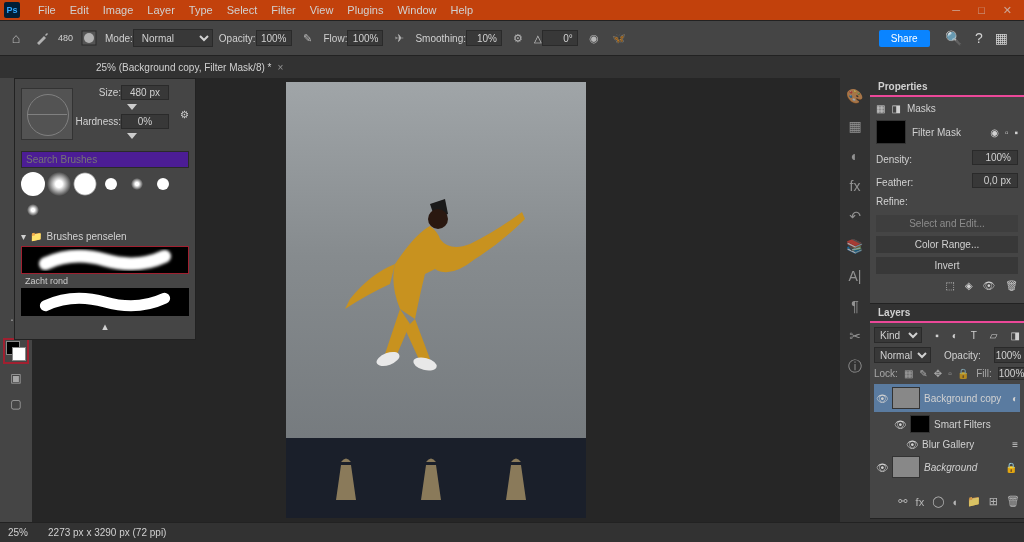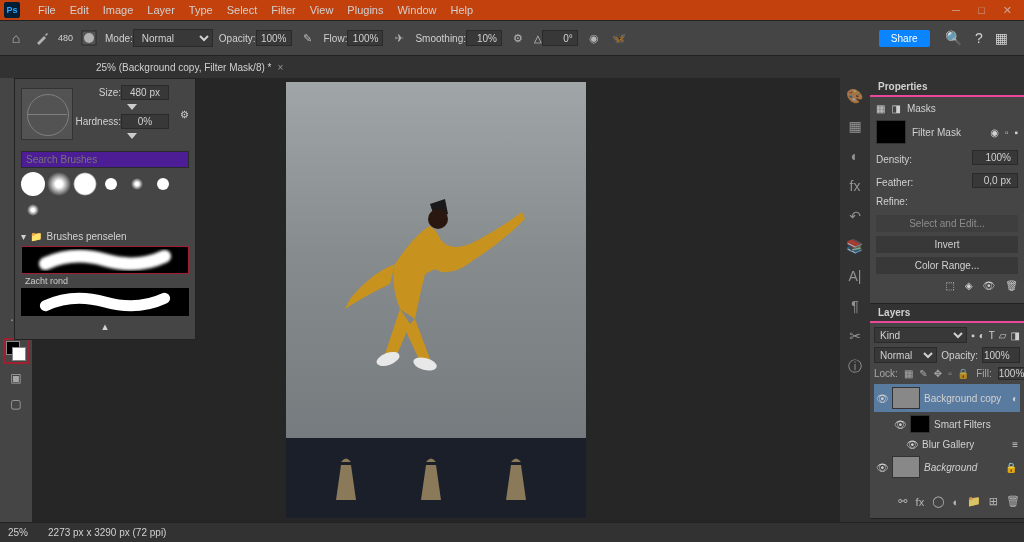--- a/index.html
+++ b/index.html
@@ -58,21 +58,21 @@
 .panel-title{background:#323232;font-size:10px;padding:3px 8px;font-weight:bold;border-bottom:2px solid #ec4899}
 .panel-body{background:#454545;padding:6px;font-size:10px}
 .prop-row{display:flex;align-items:center;gap:6px;margin-bottom:6px}
 .mask-thumb{width:30px;height:24px;background:#000;border:1px solid #333}
 .prop-icons{display:flex;gap:6px;margin-left:auto}
 .prop-field{display:flex;justify-content:space-between;align-items:flex-end;margin-bottom:8px}
 .prop-field .val{background:#383838;padding:1px 6px;border:1px solid #2a2a2a;width:46px;text-align:right}
 .prop-btn{background:#383838;padding:3px;text-align:center;margin-bottom:4px;font-size:10px}
 .prop-btn.disabled{opacity:.5}
 .layers-body{background:#454545;padding:4px;font-size:10px}
-.layers-controls{display:flex;gap:4px;align-items:center;margin-bottom:4px}
+.layers-controls{display:flex;gap:13px;align-items:center;margin-bottom:4px}
 .layers-controls select,.layers-controls input{background:#383838;border:1px solid #2a2a2a;color:#d1d1d1;font-size:10px;padding:1px;height:16px}
 .layers-controls select{flex:1}
 .layer-row{display:flex;align-items:center;gap:4px;padding:3px 2px}
 .layer-row.active{background:#5a7ba0}
 .eye{width:12px;text-align:center}
 .layer-thumb{width:28px;height:22px;background:#888;border:1px solid #333}
 .layer-thumb.black{background:#000}
 .layer-name{font-size:10px;flex:1}
 .layer-name.italic{font-style:italic}
 .statusbar{height:20px;background:#323232;border-top:1px solid #222;display:flex;align-items:center;padding:0 8px;font-size:10px;gap:20px}
@@ -277,22 +277,22 @@
           <span class="val">100%</span>
         </div>
         <div class="prop-field">
           <span>Feather:</span>
           <span class="val">0,0 px</span>
         </div>
         <div class="prop-field">
           <span>Refine:</span>
         </div>
         <div class="prop-btn disabled">Select and Edit...</div>
+        <div class="prop-btn">Color Range...</div>
         <div class="prop-btn">Invert</div>
-        <div class="prop-btn">Color Range...</div>
         <div class="prop-row" style="justify-content:flex-end;gap:10px;margin-top:6px">
           <span>⬚</span>
           <span>◈</span>
           <span>👁</span>
           <span>🗑</span>
         </div>
       </div>
     </div>
 
     <div class="panel">

